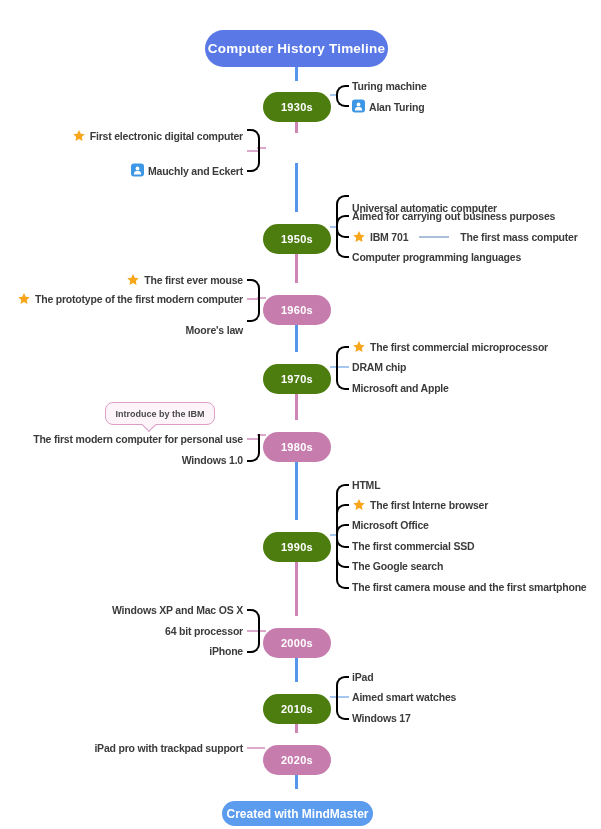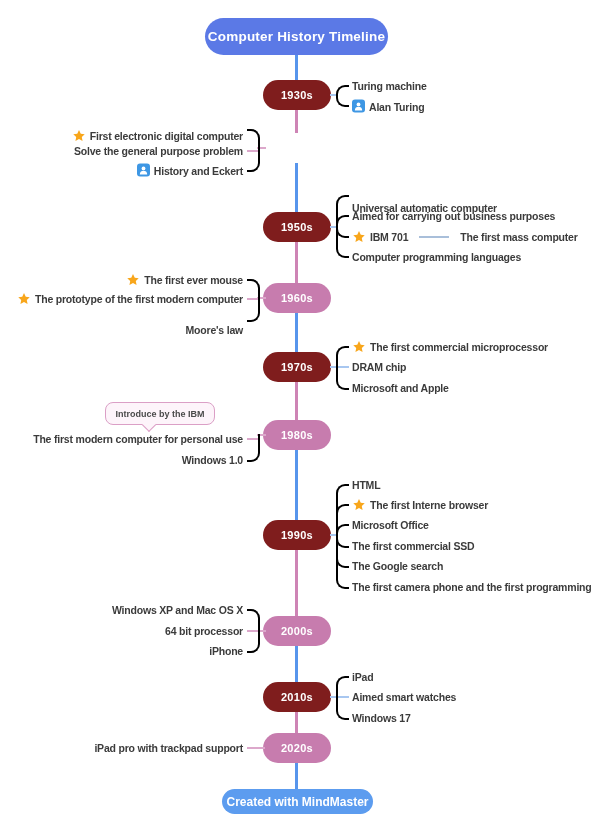--- a/index.html
+++ b/index.html
@@ -9,28 +9,28 @@
     font-family:"Liberation Sans", sans-serif;
   }
   
   .seg { position:absolute; left:295px; width:3px; }
   .seg.blue { background:#5795EC; }
   .seg.pink { background:#CE84B5; }
 
   
   .pill {
     position:absolute; display:flex; align-items:center; justify-content:center;
-    color:#ffffff; font-weight:bold; white-space:nowrap;
+    color:#ffffff; font-weight:bold; white-space:nowrap;margin-top:12px;
   }
   .title-pill { left:205px; top:18px; width:183px; height:37px; border-radius:19px;
     background:#5B79E6; font-size:13.5px; letter-spacing:.2px; }
   .footer-pill { left:222px; top:789px; width:151px; height:25px; border-radius:13px;
     background:#5C9CEF; font-size:12px; }
   .node { width:68px; height:30px; left:263px; border-radius:15px; font-size:11px; letter-spacing:.3px; }
-  .node.blue { background:#7f1d1d; }
+  .node.blue { background:#4d7c0f; }
   .node.pink { background:#C77CAE; }
 
   
   .con { position:absolute; box-sizing:border-box; }
   .con.r { left:336px; width:13px; }
   .con.l { left:247px; width:13px; }
   .con.up.r   { border-left:2px solid; border-top:2px solid; border-top-left-radius:9px; }
   .con.down.r { border-left:2px solid; border-bottom:2px solid; border-bottom-left-radius:9px; }
   .con.up.l   { border-right:2px solid; border-top:2px solid; border-top-right-radius:9px; }
   .con.down.l { border-right:2px solid; border-bottom:2px solid; border-bottom-right-radius:9px; }
@@ -112,31 +112,28 @@
   <div class="con l straight pink" style="top:150px"></div>
   <div class="con l down pink" style="top:147px;height:25px"></div>
   <div class="row l" style="top:136px">
     <span class="ico">
         <svg width="14" height="14" viewBox="0 0 24 24">
           <path d="M12 1.8l3 6.4 6.8.8-5 4.8 1.3 6.8L12 17.2l-6.1 3.4 1.3-6.8-5-4.8 6.8-.8z" fill="#F8A61B"></path>
         </svg>
       </span>
     <span>First electronic digital computer</span>
   </div>
-  <div class="row l" style="top:151px">
-    <span>Solve the general purpose problem</span>
-  </div>
   <div class="row l" style="top:170px">
     <span class="ico person-ico">
         <svg width="11" height="11" viewBox="0 0 24 24">
           <circle cx="12" cy="8.5" r="4.2" fill="#fff"></circle>
           <path d="M4 21c0-4.6 3.7-7.2 8-7.2s8 2.6 8 7.2v1H4z" fill="#fff"></path>
         </svg>
       </span>
-    <span>History and Eckert</span>
+    <span>Mauchly and Eckert</span>
   </div>
 
   <div class="pill node blue" style="top:212px">1950s</div>
   <div class="stub r blue" style="top:226px"></div>
   <div class="con r up blue" style="top:195px;height:33px"></div>
   <div class="con r up blue" style="top:215px;height:13px"></div>
   <div class="con r down blue" style="top:226px;height:12px"></div>
   <div class="con r down blue" style="top:226px;height:32px"></div>
   <div class="row r" style="top:208px">
     <span>Universal automatic computer</span>
@@ -240,21 +237,21 @@
   <div class="row r" style="top:525px">
     <span>Microsoft Office</span>
   </div>
   <div class="row r" style="top:546px">
     <span>The first commercial SSD</span>
   </div>
   <div class="row r" style="top:566px">
     <span>The Google search</span>
   </div>
   <div class="row r" style="top:587px">
-    <span>The first camera phone and the first programming</span>
+    <span>The first camera mouse and the first smartphone</span>
   </div>
 
   <div class="pill node pink" style="top:616px">2000s</div>
   <div class="stub l pink" style="top:630px"></div>
   <div class="con l up pink" style="top:609px;height:23px"></div>
   <div class="con l straight pink" style="top:630px"></div>
   <div class="con l down pink" style="top:630px;height:23px"></div>
   <div class="row l" style="top:610px">
     <span>Windows XP and Mac OS X</span>
   </div>

